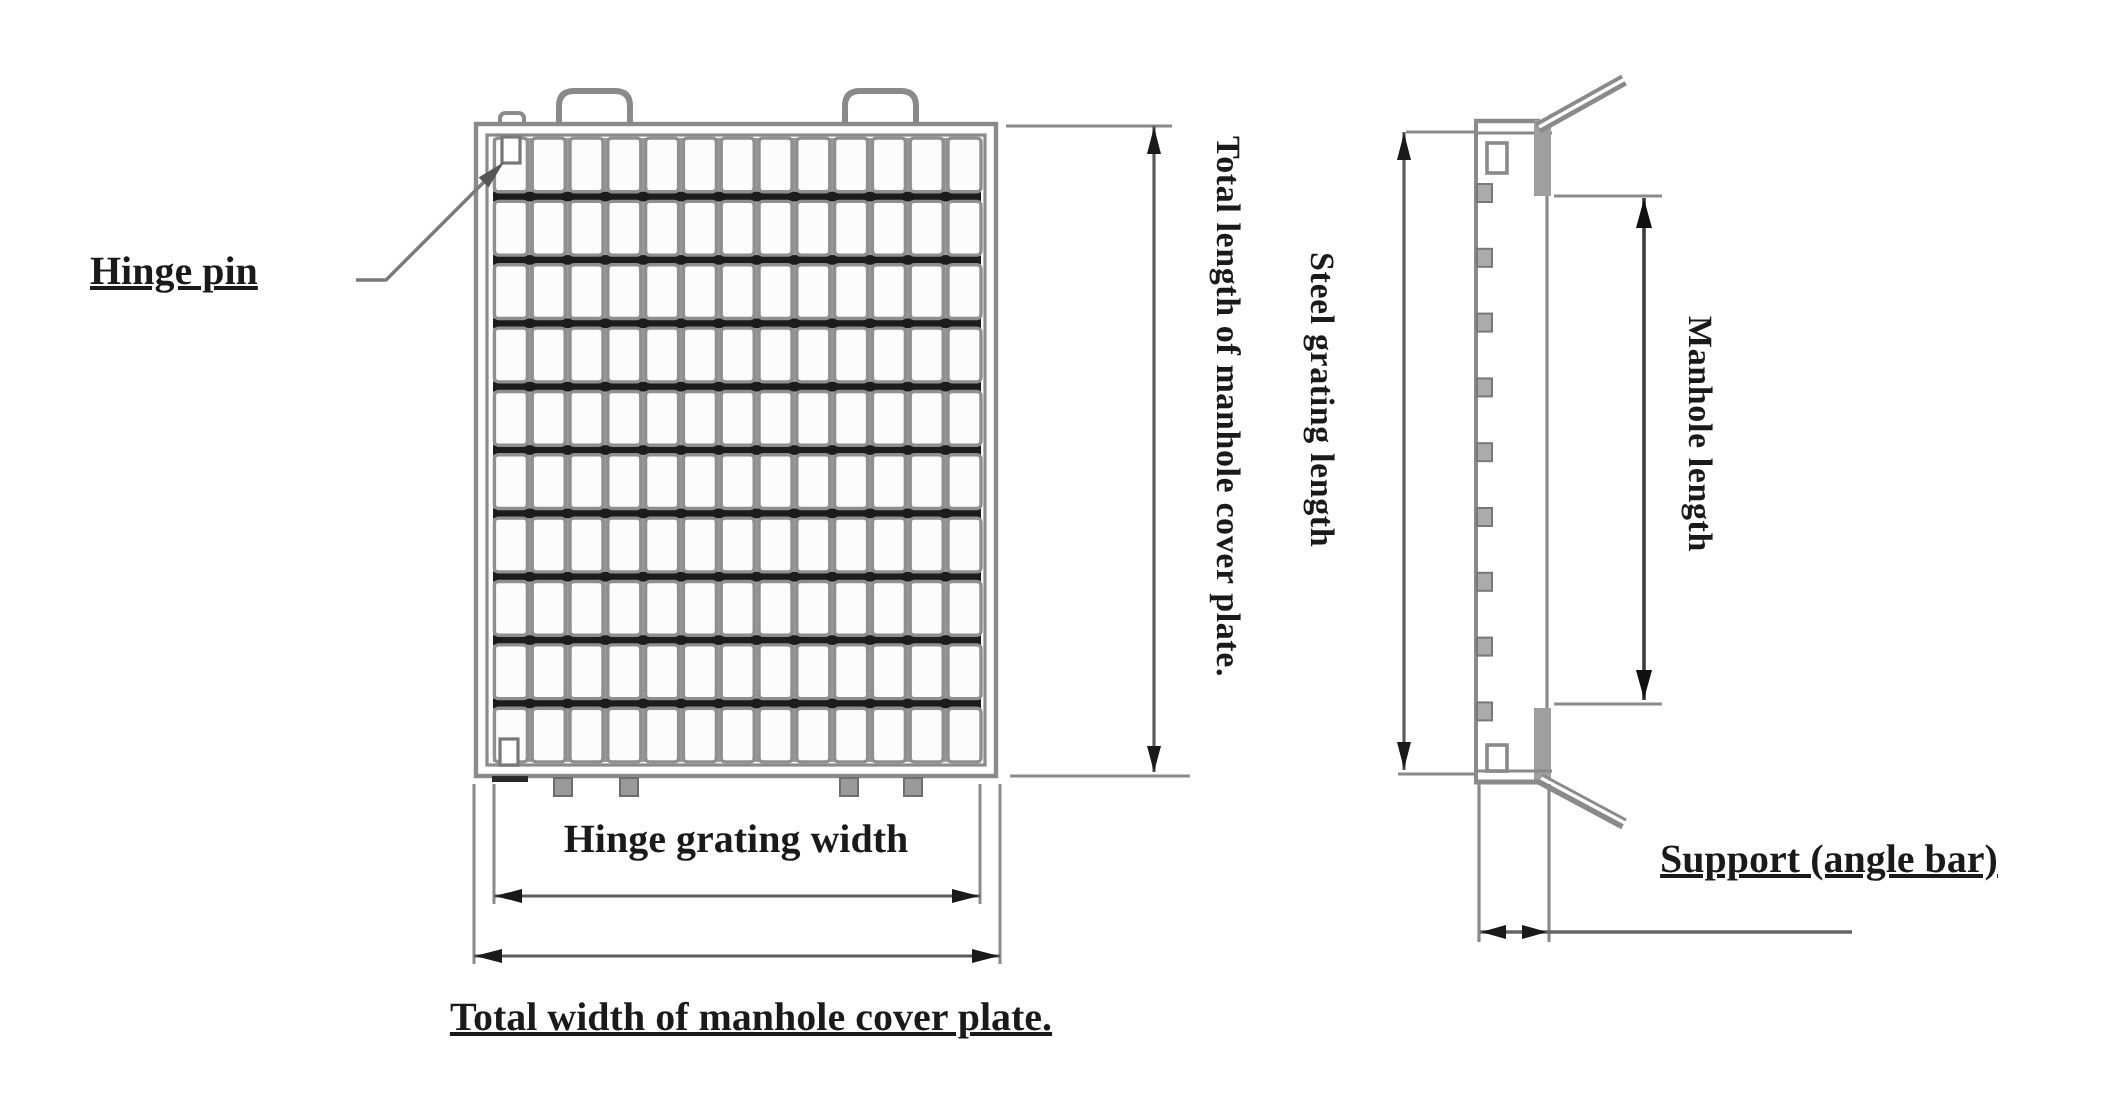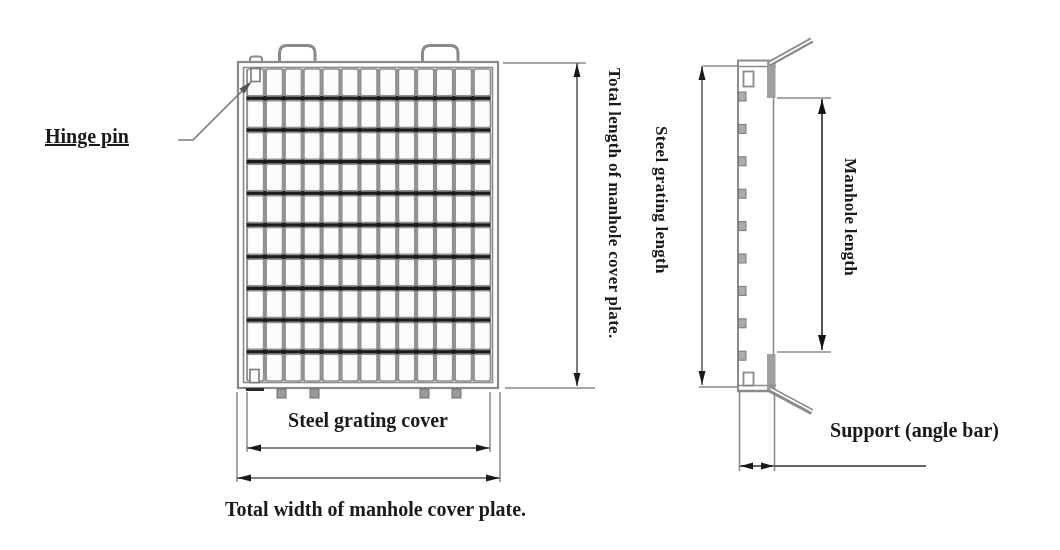--- a/index.html
+++ b/index.html
@@ -293,19 +293,19 @@
   </svg>
 
   <div class="lbl" style="left:45px;top:125px;text-decoration:underline;">Hinge pin</div>
 
   <div class="lbl vert" style="left:604px;top:68px;">Total length of manhole cover plate.</div>
 
   <div class="lbl vert" style="left:651px;top:126px;">Steel grating length</div>
 
   <div class="lbl vert" style="left:840px;top:158px;">Manhole length</div>
 
-  <div class="lbl center" style="left:268px;top:409px;width:200px;">Steel grating cover</div>
-
-  <div class="lbl center" style="left:213px;top:498px;width:325px;">Total width of manhole cover plate.</div>
-
-  <div class="lbl center" style="left:822px;top:419px;width:185px;">Support (angle bar)</div>
+  <div class="lbl center" style="left:268px;top:409px;width:200px;">Hinge grating width</div>
+
+  <div class="lbl center" style="left:213px;top:498px;width:325px;text-decoration:underline;">Total width of manhole cover plate.</div>
+
+  <div class="lbl center" style="left:822px;top:419px;width:185px;text-decoration:underline;">Support (angle bar)</div>
 
 </div>
 
 </body></html>

